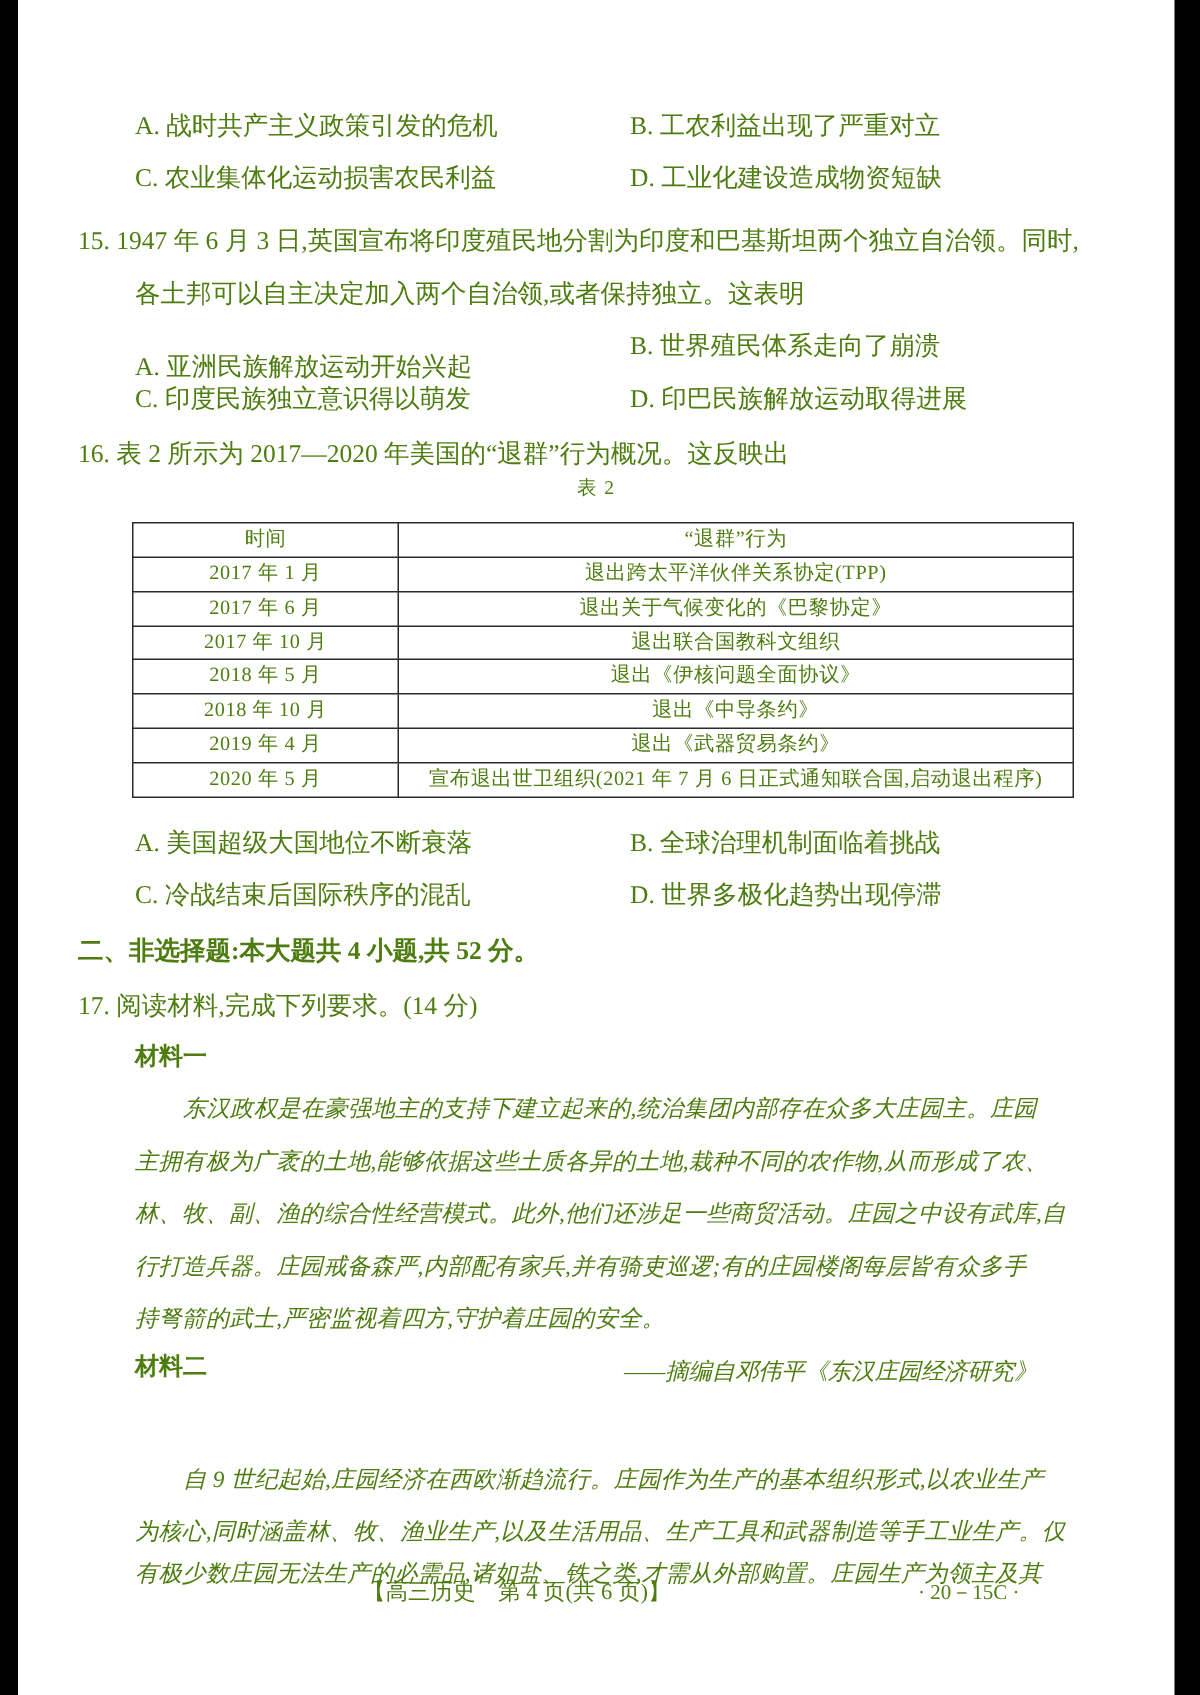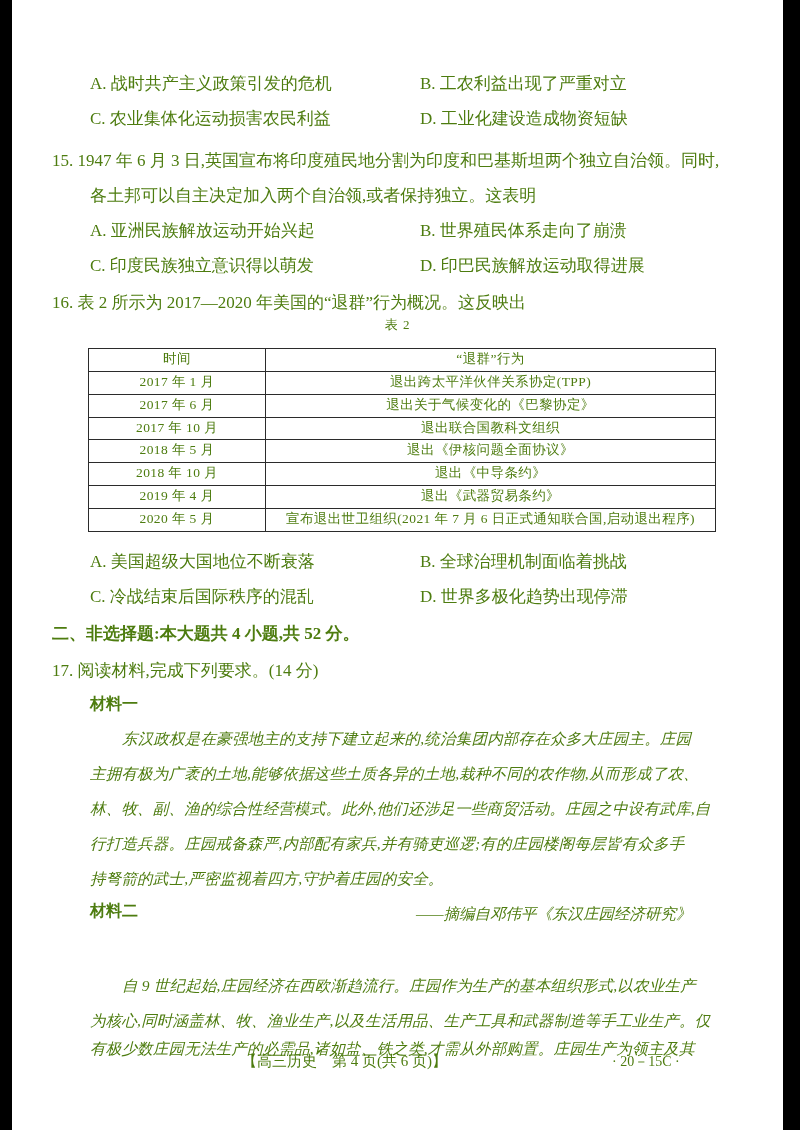--- a/index.html
+++ b/index.html
@@ -145,21 +145,21 @@
   <div class="sheet">
 
     <div class="opt-row opt-a" style="top:72px;">A. 战时共产主义政策引发的危机</div>
     <div class="opt-row opt-b" style="top:72px;">B. 工农利益出现了严重对立</div>
     <div class="opt-row opt-a" style="top:107px;">C. 农业集体化运动损害农民利益</div>
     <div class="opt-row opt-b" style="top:107px;">D. 工业化建设造成物资短缺</div>
 
     <div class="stem" style="left:40px; top:149px;">15. 1947 年 6 月 3 日,英国宣布将印度殖民地分割为印度和巴基斯坦两个独立自治领。同时,</div>
     <div class="stem" style="left:78px; top:184px;">各土邦可以自主决定加入两个自治领,或者保持独立。这表明</div>
 
-    <div class="opt-row opt-a" style="top:219px;">A. 亚洲民族解放运动开始兴起</div>
+    <div class="opt-row opt-a" style="top:233px;">A. 亚洲民族解放运动开始兴起</div>
     <div class="opt-row opt-b" style="top:219px;">B. 世界殖民体系走向了崩溃</div>
     <div class="opt-row opt-a" style="top:254px;">C. 印度民族独立意识得以萌发</div>
     <div class="opt-row opt-b" style="top:254px;">D. 印巴民族解放运动取得进展</div>
 
     <div class="stem" style="left:40px; top:291px;">16. 表 2 所示为 2017—2020 年美国的“退群”行为概况。这反映出</div>
 
     <div class="table-caption">表 2</div>
 
     <table class="retreat-table">
       <thead>

